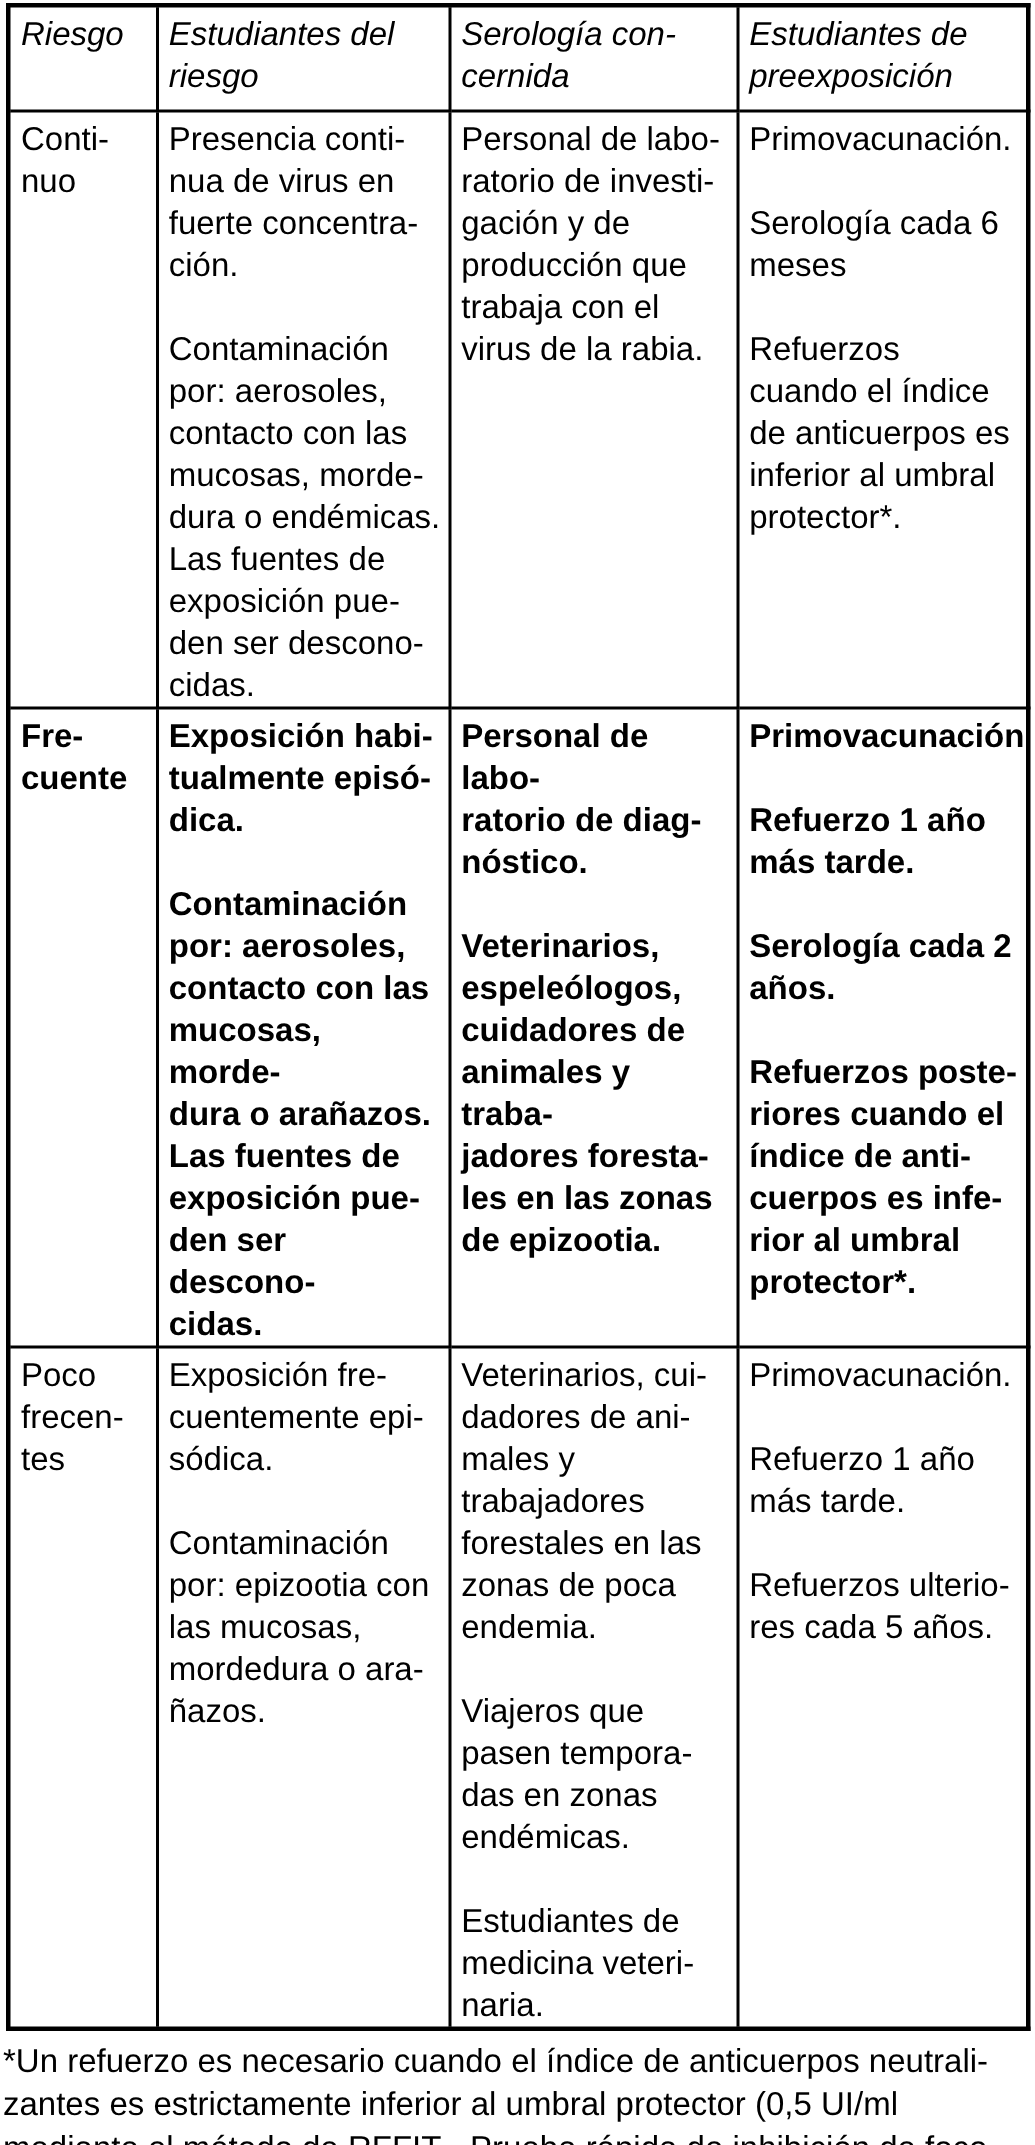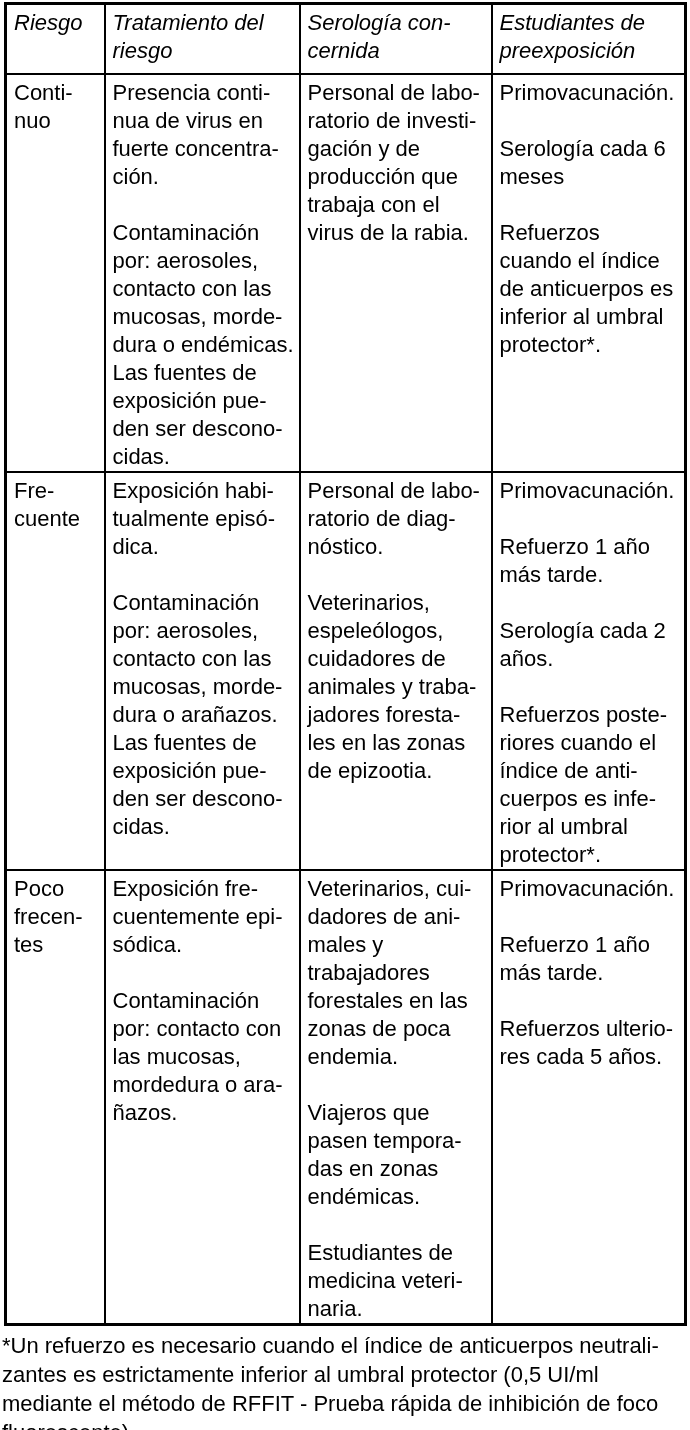--- a/index.html
+++ b/index.html
@@ -36,21 +36,21 @@
   }
   table.risk-table {
     border: 3px solid #000000;
   }
   table.risk-table th {
     font-style: italic;
     font-weight: normal;
   }
   tr.header-row   { height: 70px; }
   tr.row-continuo { height: 396px; }
-  tr.row-frecuente{ height: 392px; }
+  tr.row-frecuente{ height: 392px; font-weight: bold; }
   tr.row-poco     { height: 448px; }
   .col-riesgo      { width: 99px; }
   .col-naturaleza  { width: 195px; }
   .col-poblacion   { width: 192px; }
   .col-tratamiento { width: 194px; }
   .footnote {
     margin: 5px 2px 0 2px;
     width: 684px;
     font-size: 22px;
     line-height: 29px;
@@ -65,21 +65,21 @@
   <table class="risk-table">
     <colgroup>
       <col class="col-riesgo">
       <col class="col-naturaleza">
       <col class="col-poblacion">
       <col class="col-tratamiento">
     </colgroup>
     <thead>
       <tr class="header-row">
         <th>Riesgo</th>
-        <th>Tratamiento del
+        <th>Estudiantes del
 riesgo</th>
         <th>Serología con-
 cernida</th>
         <th>Estudiantes de
 preexposición</th>
       </tr>
     </thead>
     <tbody>
       <tr class="row-continuo">
         <td>Conti-
@@ -159,21 +159,21 @@
       </tr>
       <tr class="row-poco">
         <td>Poco
 frecen-
 tes</td>
         <td>Exposición fre-
 cuentemente epi-
 sódica.
 
 Contaminación
-por: contacto con
+por: epizootia con
 las mucosas,
 mordedura o ara-
 ñazos.</td>
         <td>Veterinarios, cui-
 dadores de ani-
 males y
 trabajadores
 forestales en las
 zonas de poca
 endemia.

